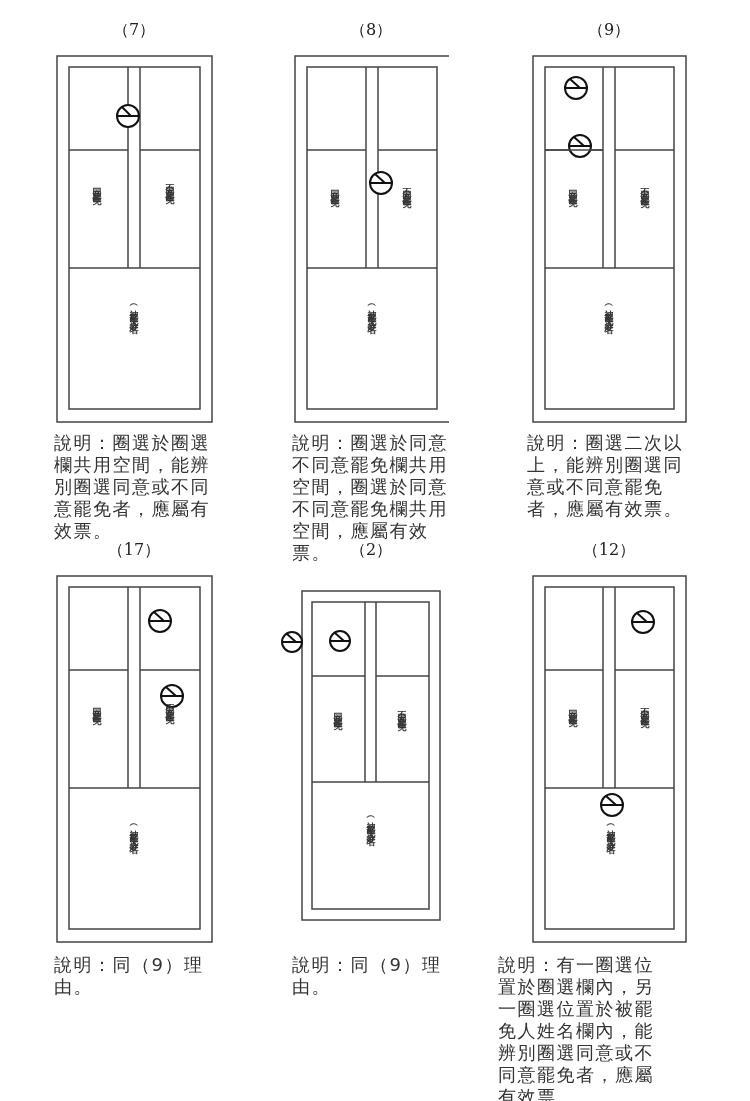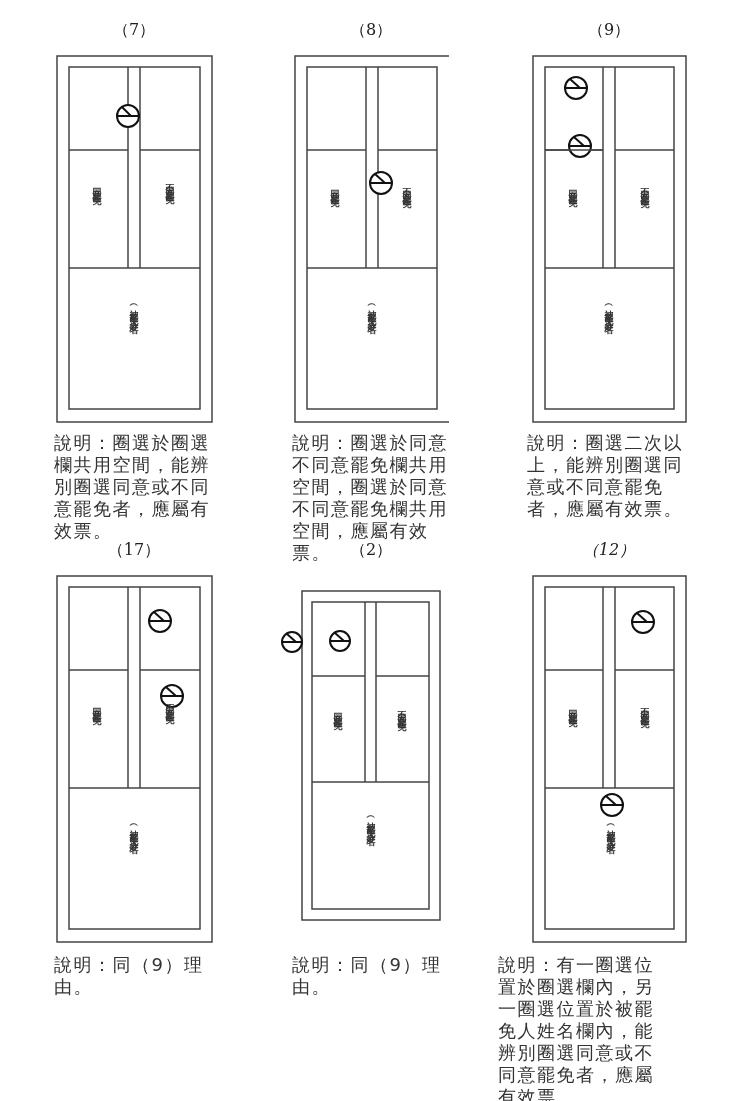--- a/index.html
+++ b/index.html
@@ -135,21 +135,21 @@
       <line x1="330" y1="641" x2="350" y2="641" stroke="#111" stroke-width="2"></line>
       <line x1="335" y1="633" x2="344" y2="641" stroke="#111" stroke-width="2"></line>
     </g>
   </svg>
 </div>
 <div class="vtext" style="left:333px; top:705px;">同意罷免</div>
 <div class="vtext" style="left:397px; top:703px;">不同意罷免</div>
 <div class="vtext" style="left:366px; top:812px;">（被罷免人姓名）</div>
 <div class="note" style="left:292px; top:954px;">說明：同（9）理由。</div>
 
-<div class="label" style="left:569px; top:540px;font-style:italic;">（12）</div>
+<div class="label" style="left:569px; top:540px;">（12）</div>
 <div class="ballot" style="left:0; top:0;">
   <svg width="750" height="1101">
     <rect x="533" y="576" width="153" height="366" fill="none" stroke="#444" stroke-width="1.5"></rect>
     <rect x="545" y="587" width="129" height="342" fill="none" stroke="#444" stroke-width="1.5"></rect>
     <line x1="603" y1="587" x2="603" y2="788" stroke="#444" stroke-width="1.5"></line>
     <line x1="615" y1="587" x2="615" y2="788" stroke="#444" stroke-width="1.5"></line>
     <line x1="545" y1="670" x2="603" y2="670" stroke="#444" stroke-width="1.5"></line>
     <line x1="615" y1="670" x2="674" y2="670" stroke="#444" stroke-width="1.5"></line>
     <line x1="545" y1="788" x2="674" y2="788" stroke="#444" stroke-width="1.5"></line>
     <g>

